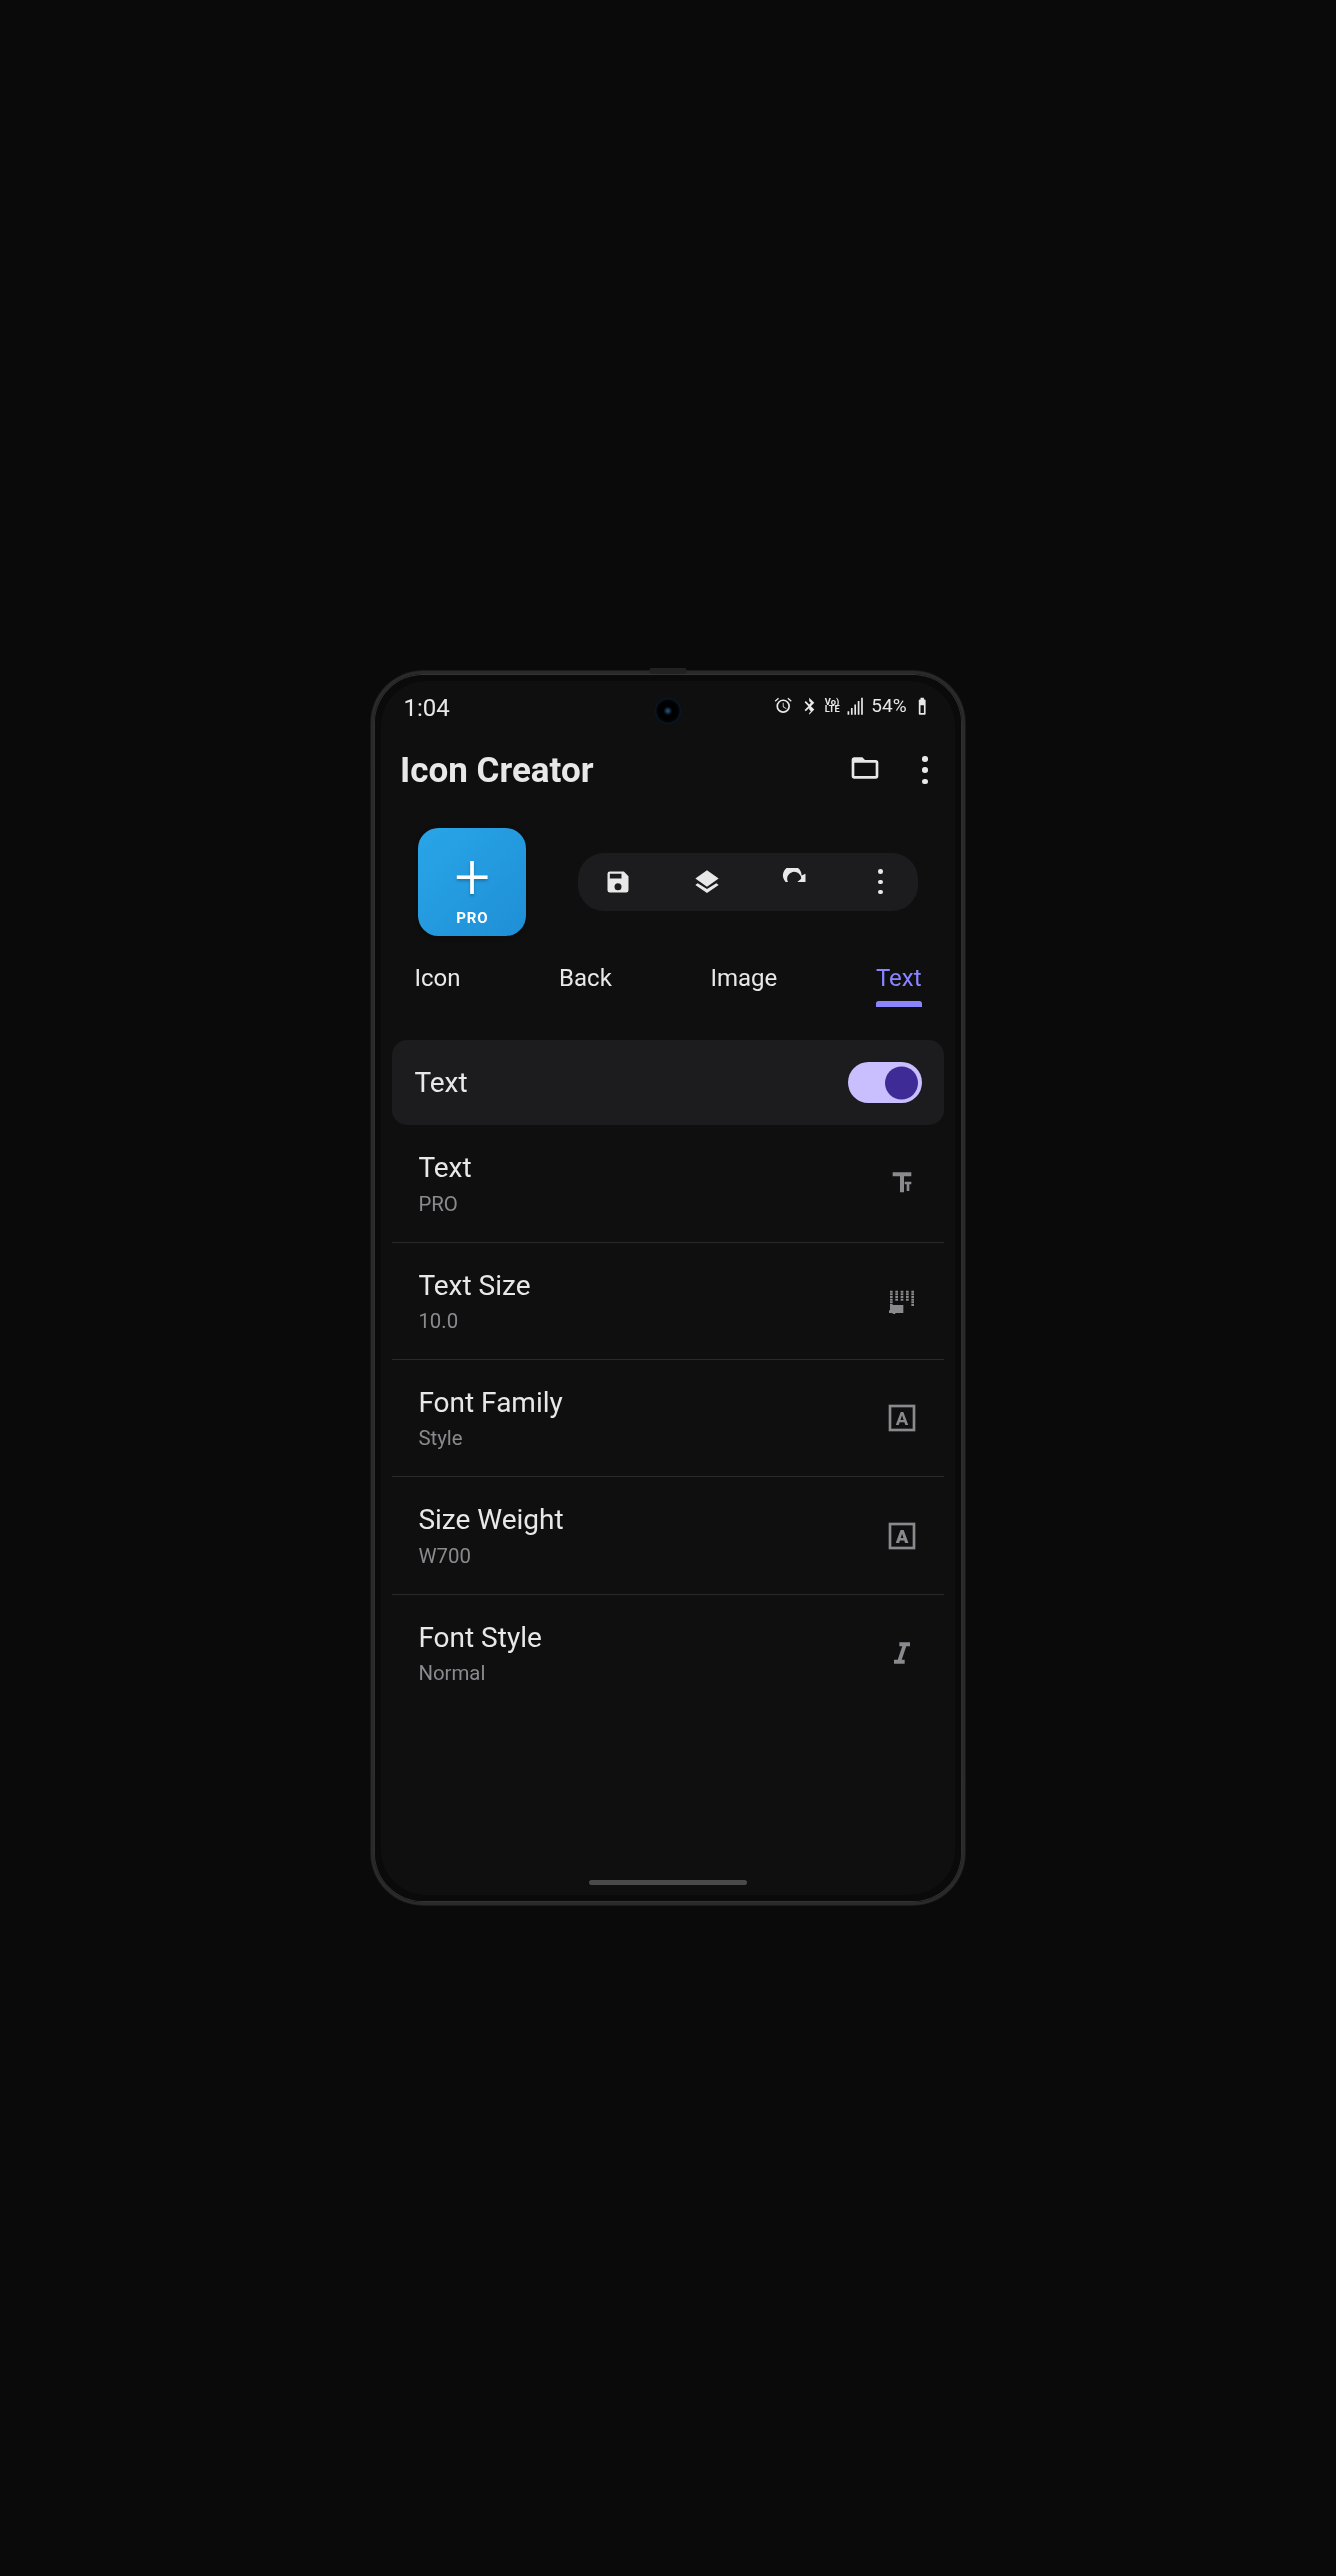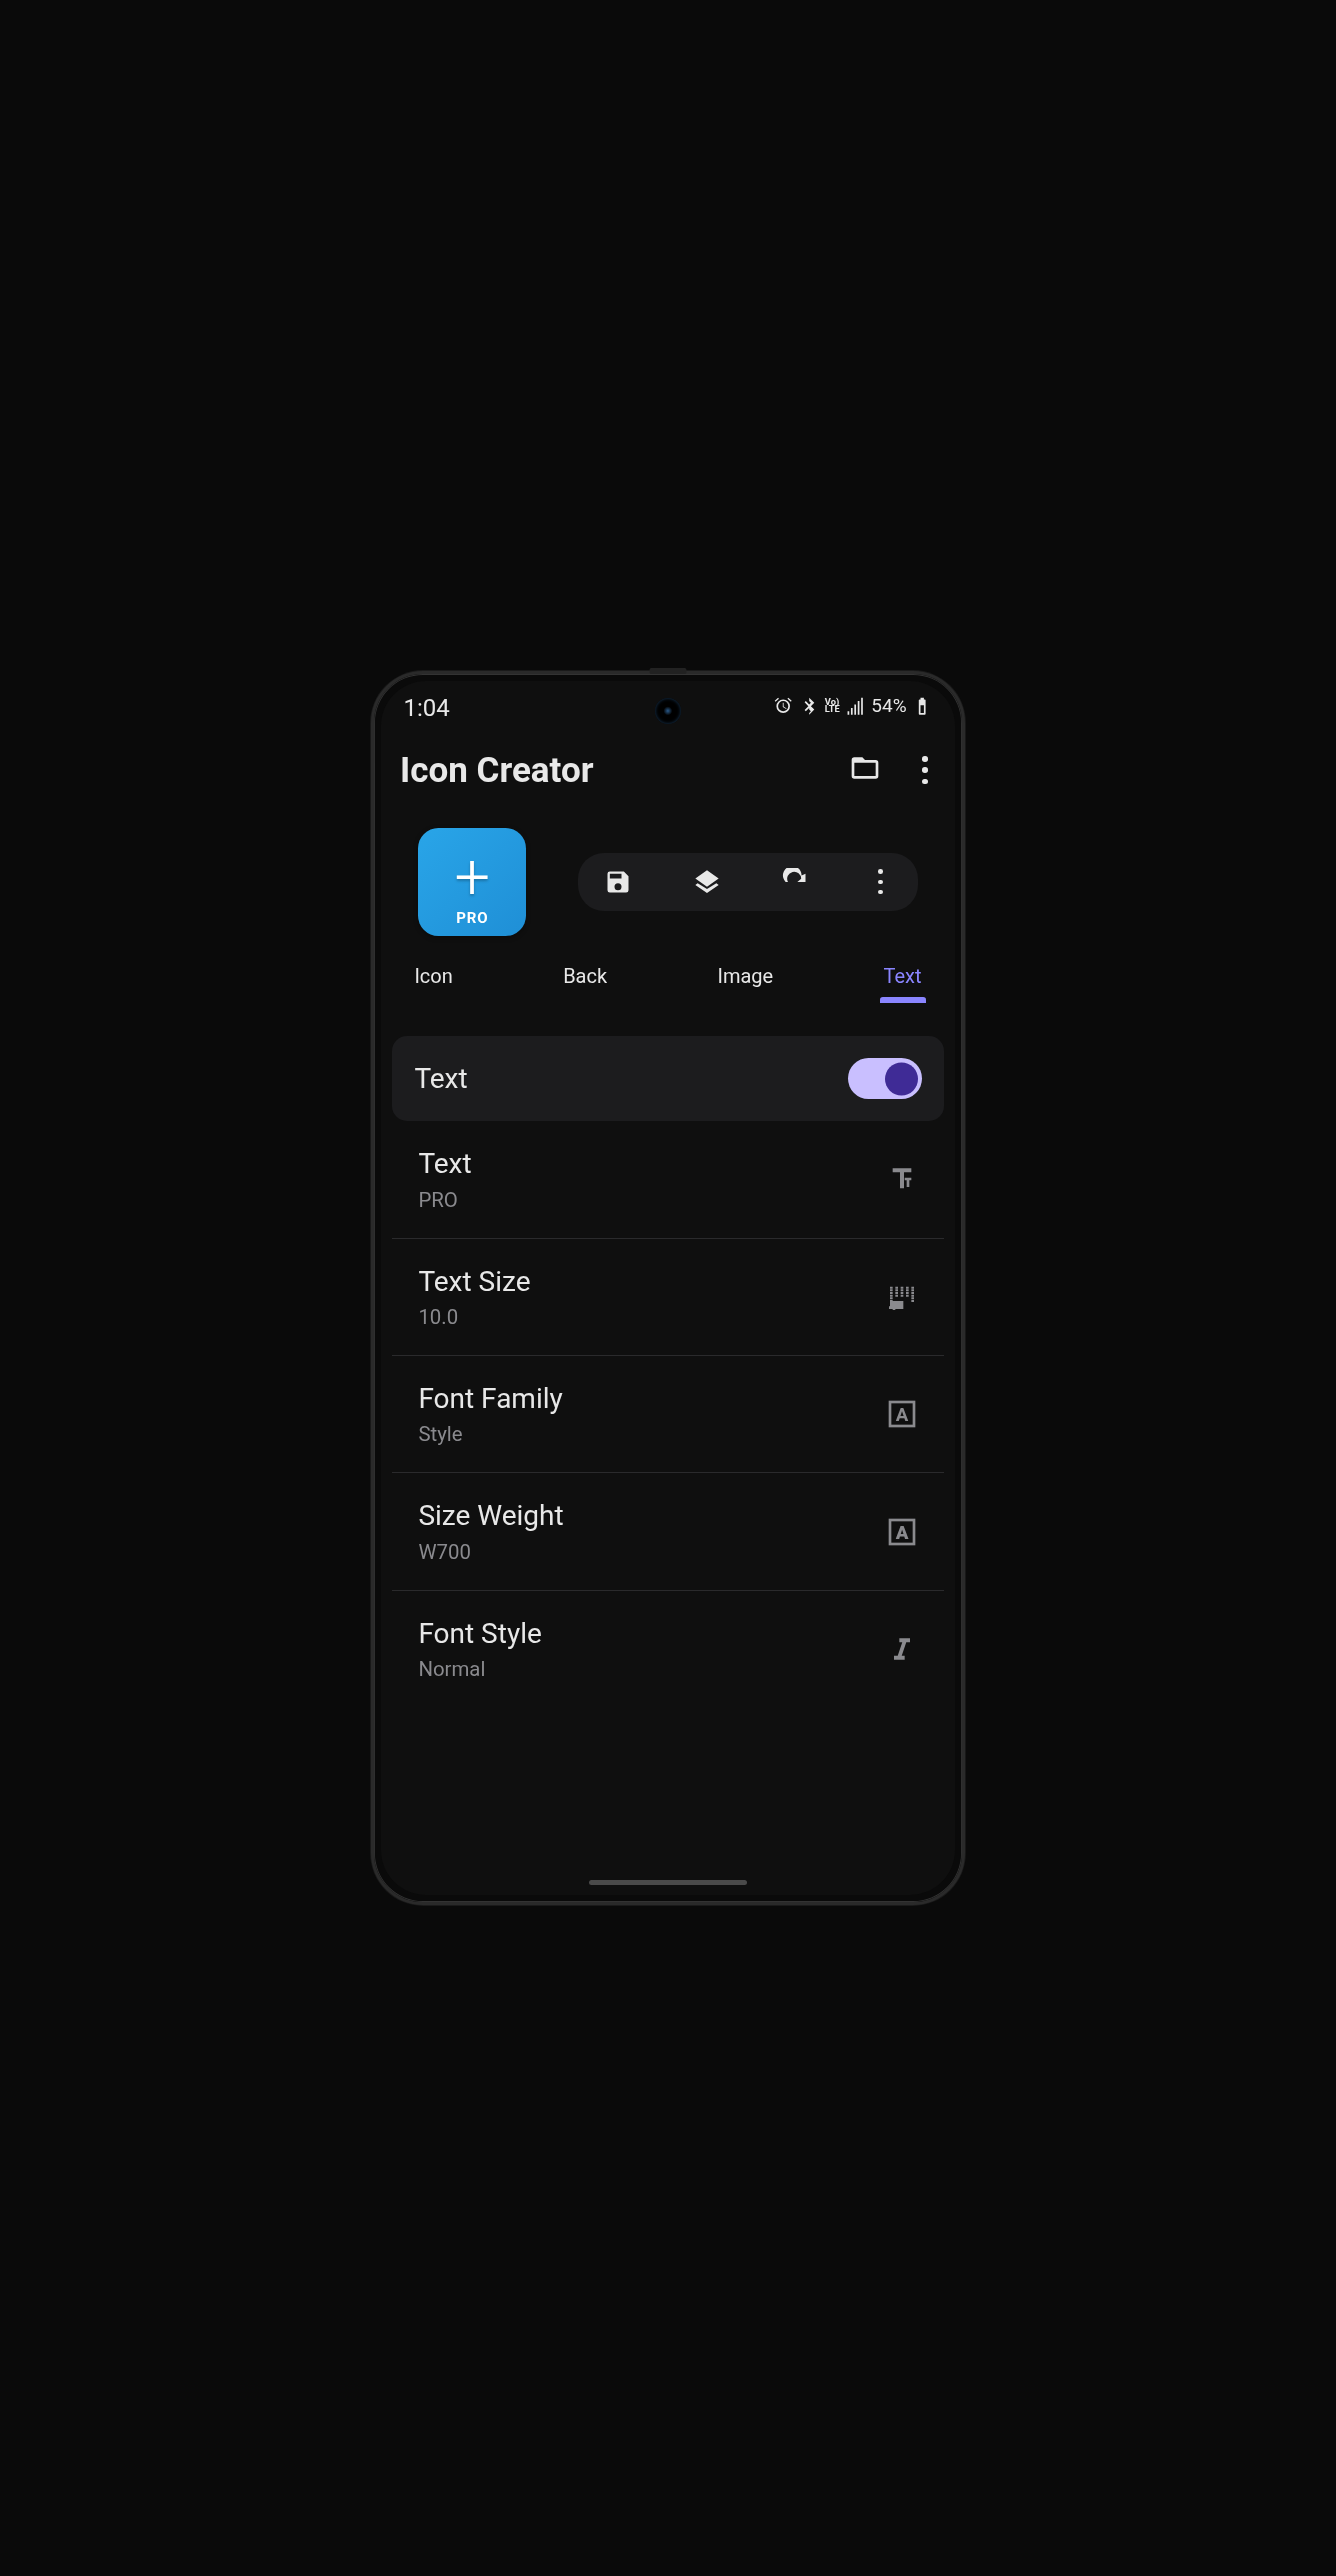--- a/index.html
+++ b/index.html
@@ -192,21 +192,21 @@
       width: 4.6px;
       height: 4.6px;
     }
     .tabs {
       display: flex;
       justify-content: space-between;
       padding: 0 33px 20.4px;
       border-bottom: none;
     }
     .tab {
-      font-size: 20px;
+      font-size: 24px;
       color: #e8e8e8;
       cursor: pointer;
       padding-bottom: 15px;
       position: relative;
       background: none;
       border: none;
       font-family: inherit;
     }
     .tab.active {
       color: #8a85ff;

